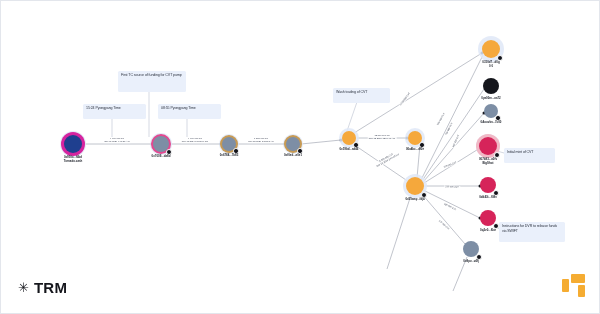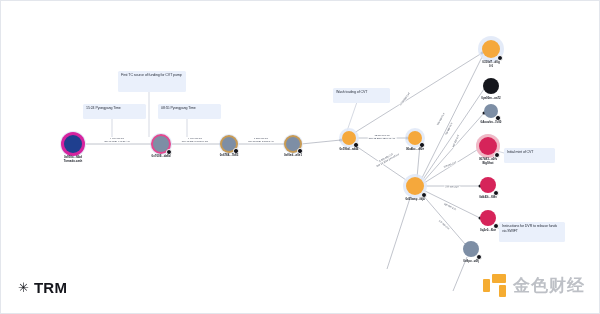--- a/index.html
+++ b/index.html
@@ -223,16 +223,15 @@
     <span class="mark">✳</span>
     <span class="word">TRM</span>
   </div>
 
   <div id="wm">
     <span class="glyph">
       <i class="g1"></i>
         <i class="g2"></i>
         <i class="g3"></i>
     </span>
-    <span class="cn">金色财经</span>
   </div>
 
 </div>
 
 </body></html>

